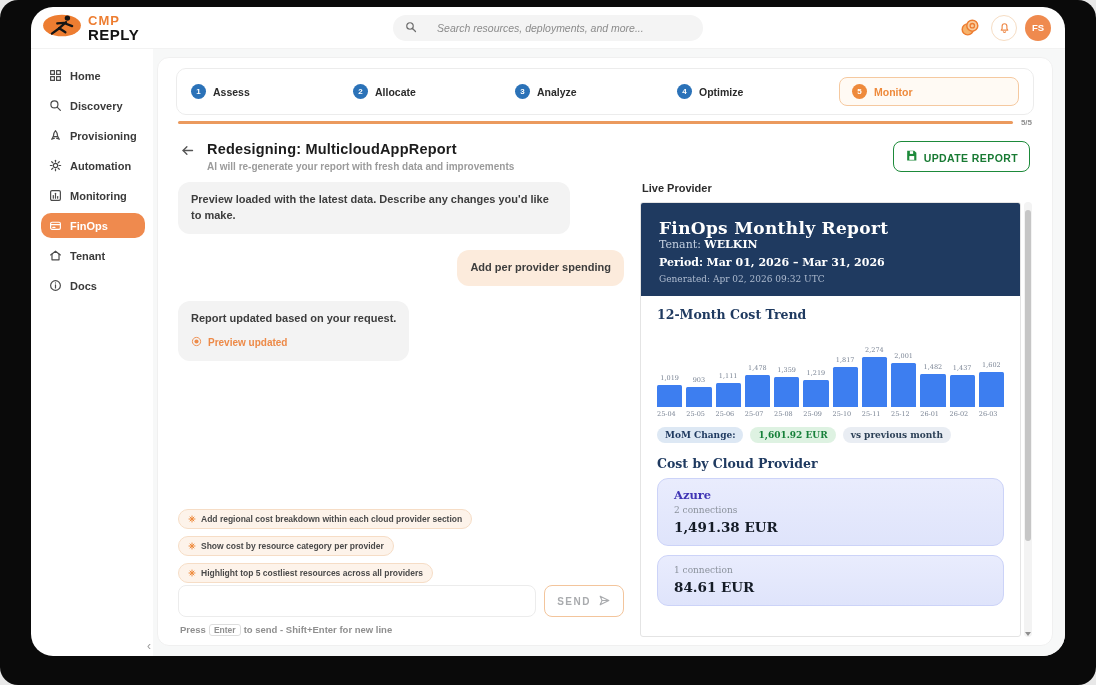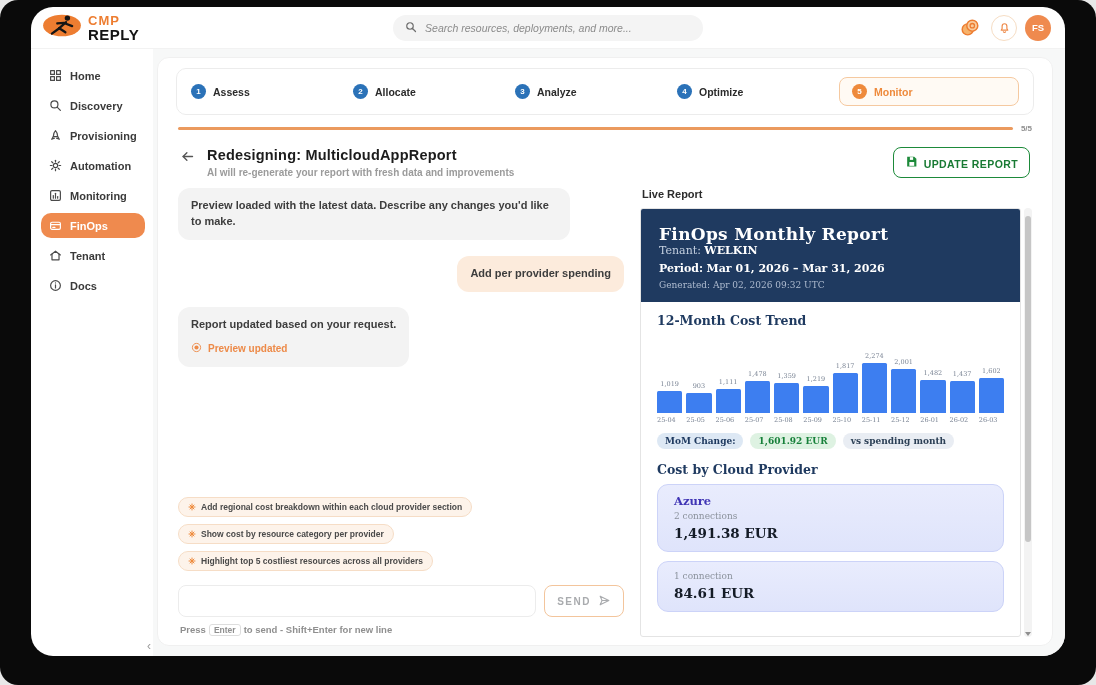--- a/index.html
+++ b/index.html
@@ -7,21 +7,21 @@
   .device { width:1096px; height:685px; background:#0a0a0a; border-radius:18px; padding:7px 31px 29px 31px; }
   .app { width:100%; height:100%; background:#fff; border-radius:22px; overflow:hidden; display:flex; flex-direction:column; position:relative; }
 
   
   .topbar { height:42px; flex:0 0 42px; display:flex; align-items:center; padding:0 14px 0 10px; border-bottom:1px solid #f2f2f2; }
   .logo { display:flex; align-items:center; gap:5px; cursor:pointer; }
   .logo-text { line-height:1; }
   .logo-cmp { color:#ed7d31; font-weight:800; font-size:13px; letter-spacing:1px; }
   .logo-reply { color:#141414; font-weight:800; font-size:15px; letter-spacing:.5px; }
   .search-wrap { flex:1; display:flex; justify-content:center; }
-  .search { width:310px; height:26px; background:#f4f4f4; border-radius:14px; display:flex; align-items:center; gap:8px; padding:0 12px; }
+  .search { width:310px; height:26px; background:#f4f4f4; border-radius:14px; display:flex; align-items:center; gap:20px; padding:0 12px; }
   .search input { border:none; outline:none; background:transparent; font-style:italic; font-size:10.5px; color:#6f6f6f; width:100%; font-family:"Liberation Sans",sans-serif; }
   .search input::placeholder { color:#8b8b8b; }
   .top-icons { display:flex; align-items:flex-end; gap:8px; }
   .icon-btn { width:26px; height:26px; border-radius:50%; display:flex; align-items:center; justify-content:center; cursor:pointer; }
   .bell-btn { border:1px solid #f6ddc4; color:#ee8a4a; }
   .avatar { width:26px; height:26px; border-radius:50%; background:#ef8a4e; color:#fff; font-size:9.5px; font-weight:800; display:flex; align-items:center; justify-content:center; cursor:pointer; }
 
   
   .body-row { flex:1; display:flex; min-height:0; }
   .sidebar { flex:0 0 122px; padding:14px 8px 8px 10px; display:flex; flex-direction:column; gap:5px; }
@@ -35,39 +35,39 @@
   .content-card { flex:1; background:#fff; border:1px solid #f0f0f0; border-radius:12px; display:flex; flex-direction:column; padding:10px 18px 8px; min-height:0; }
 
   
   .stepper-card { border:1px solid #ececec; border-radius:10px; padding:8px 14px; display:flex; align-items:center; }
   .step { flex:1; display:flex; align-items:center; gap:7px; cursor:pointer; }
   .step-num { width:15px; height:15px; border-radius:50%; background:#2b72b8; color:#fff; font-size:8px; font-weight:800; display:flex; align-items:center; justify-content:center; flex:0 0 15px; }
   .step-label { font-size:10.5px; font-weight:700; color:#2b2b2b; }
   .step.active { flex:0 0 180px; border:1px solid #f5c9a0; background:#fffaf4; border-radius:8px; padding:6px 12px; }
   .step.active .step-num { background:#ee8a3c; }
   .step.active .step-label { color:#ee8a3c; }
-  .progress-row { display:flex; align-items:center; gap:8px; margin:9px 2px 0; }
+  .progress-row { display:flex; align-items:center; gap:8px; margin:3px 2px 0; }
   .progress-line { flex:1; height:3px; background:#eb9a5e; border-radius:2px; }
   .progress-label { font-size:8px; color:#8f8f8f; font-weight:700; }
 
   
   .title-row { display:flex; align-items:flex-start; padding:14px 4px 10px; gap:12px; }
   .back-btn { color:#555; display:flex; margin-top:2px; cursor:pointer; }
   .page-title { font-size:14.5px; font-weight:800; color:#1c1c1c; letter-spacing:.2px; }
   .page-sub { font-size:10px; color:#9b9b9b; font-weight:600; margin-top:4px; }
   .update-btn { margin-left:auto; display:flex; align-items:flex-end; gap:6px; border:1.5px solid #1d8a3a; border-radius:8px; background:#fff; color:#187a33; font-size:10.5px; font-weight:800; letter-spacing:.4px; padding:7px 11px; cursor:pointer; font-family:"Liberation Sans",sans-serif; }
 
   
   .work-row { flex:1; display:flex; gap:16px; min-height:0; padding:0 2px; }
   .chat-col { flex:1; display:flex; flex-direction:column; min-width:0; }
   .bubble { background:#f3f3f3; border-radius:12px; padding:10px 13px; font-size:11px; font-weight:600; color:#3d3d3d; width:fit-content; max-width:88%; margin-bottom:15px; line-height:1.45; }
   .bubble.user { background:#fcebdc; margin-left:auto;margin-top:16px; }
   .bubble-status { display:flex; align-items:center; gap:6px; margin-top:9px; color:#ed8a48; font-size:10px; font-weight:700; }
   .chat-spacer { flex:1; }
-  .chips { display:flex; flex-wrap:wrap; gap:7px; margin-bottom:14px; }
+  .chips { display:flex; flex-wrap:wrap; gap:7px; margin-bottom:2px; }
   .chip { display:flex; align-items:center; gap:5px; background:#fdf3ea; border:1px solid #f6ddc6; border-radius:10px; padding:4px 9px; font-size:8.5px; font-weight:700; color:#4a4a4a; cursor:pointer; font-family:"Liberation Sans",sans-serif; }
   .chip .sp { display:flex; color:#ee8a3c; }
   .input-row { display:flex; gap:8px; align-items:stretch; }
   .chat-input { flex:1; border:1px solid #ececec; border-radius:8px; padding:0 10px; font-size:11px; color:#333; outline:none; font-family:"Liberation Sans",sans-serif; height:32px; }
   .send-btn { display:flex; align-items:center; gap:7px; border:1px solid #f3c59c; border-radius:8px; background:#fff; color:#a9abae; font-size:10px; font-weight:800; letter-spacing:1.5px; padding:0 12px; cursor:pointer; font-family:"Liberation Sans",sans-serif; }
   .hint { font-size:9.5px; color:#8f8f8f; font-weight:600; margin:7px 2px 2px; }
   .hint kbd { border:1px solid #ddd; border-radius:3px; padding:0 4px; font-size:8.5px; color:#8f8f8f; font-family:"Liberation Sans",sans-serif; margin:0 3px; }
 
   
   .preview-col { flex:0 0 392px; display:flex; flex-direction:column; min-height:0; }
@@ -370,21 +370,21 @@
                       </svg>
                   </span>
                 </button>
               </div>
               <div class="hint">
                 <span>Press</span><kbd>Enter</kbd><span>to send - Shift+Enter for new line</span>
               </div>
             </div>
 
             <div class="preview-col">
-              <div class="preview-label">Live Report</div>
+              <div class="preview-label">Live Provider</div>
               <div class="doc-outer">
                 <div class="doc">
                   <div class="doc-head">
                     <div class="doc-title">FinOps Monthly Report</div>
                     <div class="doc-line"><span class="lab">Tenant:</span> <span class="val">WELKIN</span></div>
                     <div class="doc-line"><span class="val lab-strong" style="font-weight:700">Period:</span> <span class="val">Mar 01, 2026 – Mar 31, 2026</span></div>
                     <div class="doc-gen"><span>Generated:</span> <span>Apr 02, 2026 09:32 UTC</span></div>
                   </div>
                   <div class="doc-body">
                     <div class="sec-title">12-Month Cost Trend</div>
@@ -448,21 +448,21 @@
                         <span>25-10</span>
                         <span>25-11</span>
                         <span>25-12</span>
                         <span>26-01</span>
                         <span>26-02</span>
                         <span>26-03</span>
                       </div>
                     <div class="mom-row">
                       <span class="pill pill-label">MoM Change:</span>
                       <span class="pill pill-value">1,601.92 EUR</span>
-                      <span class="pill pill-suffix">vs spending month</span>
+                      <span class="pill pill-suffix">vs previous month</span>
                     </div>
                     <div class="prov-sec">
                       <div class="sec-title">Cost by Cloud Provider</div>
                       <div id="providers">
                           <div class="prov-card">
                             <div class="prov-name">Azure</div>
                             <div class="prov-conn">2 connections</div>
                             <div class="prov-cost">1,491.38 EUR</div>
                           </div>
                           <div class="prov-card">

